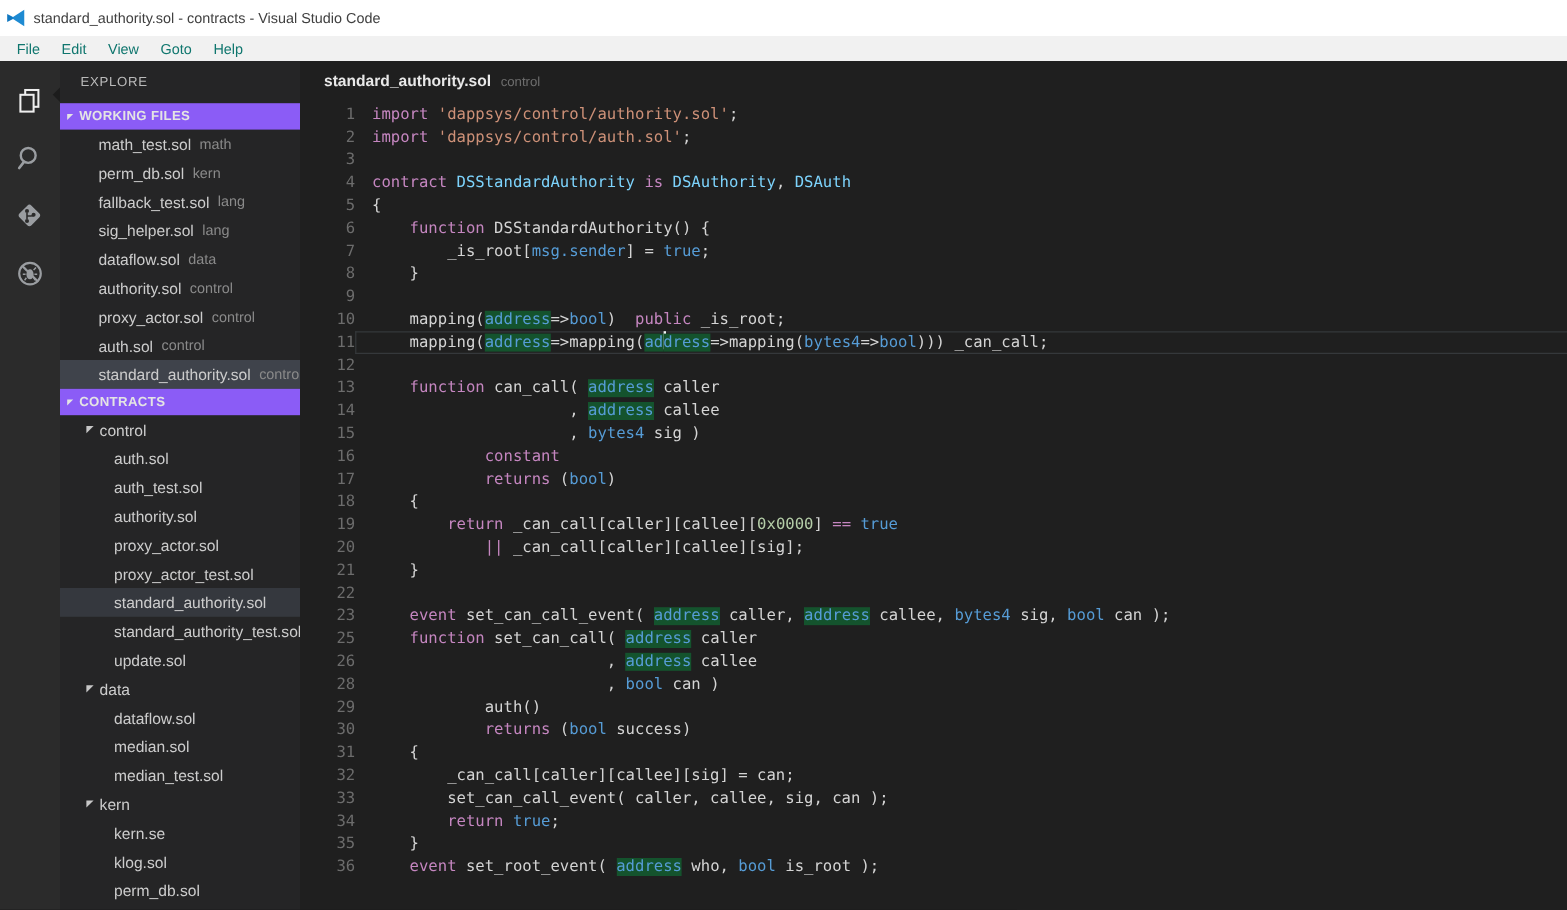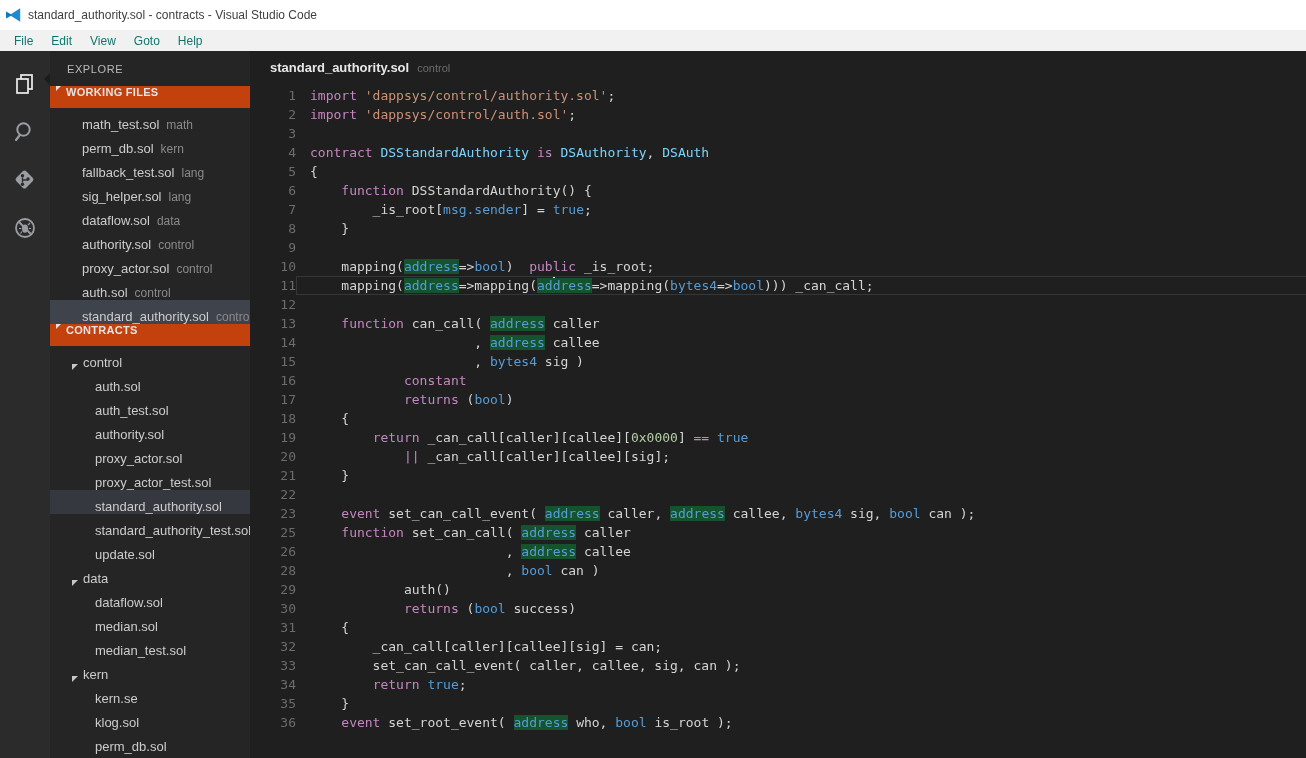--- a/index.html
+++ b/index.html
@@ -18,25 +18,25 @@
   
   .activitybar{width:50px;background:#2b2b2b;position:relative;flex:none;
     display:flex;flex-direction:column;align-items:center;padding-top:9px}
   .act-icon{width:50px;height:48px;display:flex;align-items:center;justify-content:center}
   .notch{position:absolute;right:0;top:22px;width:0;height:0;
     border-top:6px solid transparent;border-bottom:6px solid transparent;border-right:6px solid #1c1c1c}
 
   
   .sidebar{width:200px;background:#252526;flex:none;overflow:hidden}
   .explore-title{height:35px;line-height:37px;padding-left:17px;font-size:11px;color:#bababa;letter-spacing:.6px}
-  .section-header{height:22px;background:#c2410c;display:flex;align-items:flex-start;padding-left:6px;
+  .section-header{height:22px;background:#8b5cf6;display:flex;align-items:center;padding-left:6px;
     font-size:11px;font-weight:bold;color:#e4e4e4;letter-spacing:.3px}
   .twistie{width:0;height:0;border-top:6px solid #c7c7c7;border-right:6px solid transparent;margin-right:5px;flex:none}
   .section-header .twistie{border-top-width:5px;border-right-width:5px;border-top-color:#e4e4e4}
-  .row{height:24px;display:flex;align-items:flex-end;font-size:13px;color:#cccccc;white-space:nowrap;cursor:default}
+  .row{height:24px;display:flex;align-items:center;font-size:13px;color:#cccccc;white-space:nowrap;cursor:default}
   .wf-row{padding-left:32px}
   .wf-row .hint{font-size:12px;color:#8a8a8a;margin-left:7px}
   .wf-row.selected{background:#3f434b}
   .tree-folder{padding-left:22px}
   .tree-file{padding-left:45px}
   .tree-row.selected{background:#35383e}
 
   
   .editor{flex:1;background:#1f1f1f;overflow:hidden;display:flex;flex-direction:column}
   .tabrow{height:35px;display:flex;align-items:baseline;padding-left:20px;padding-top:9px}

